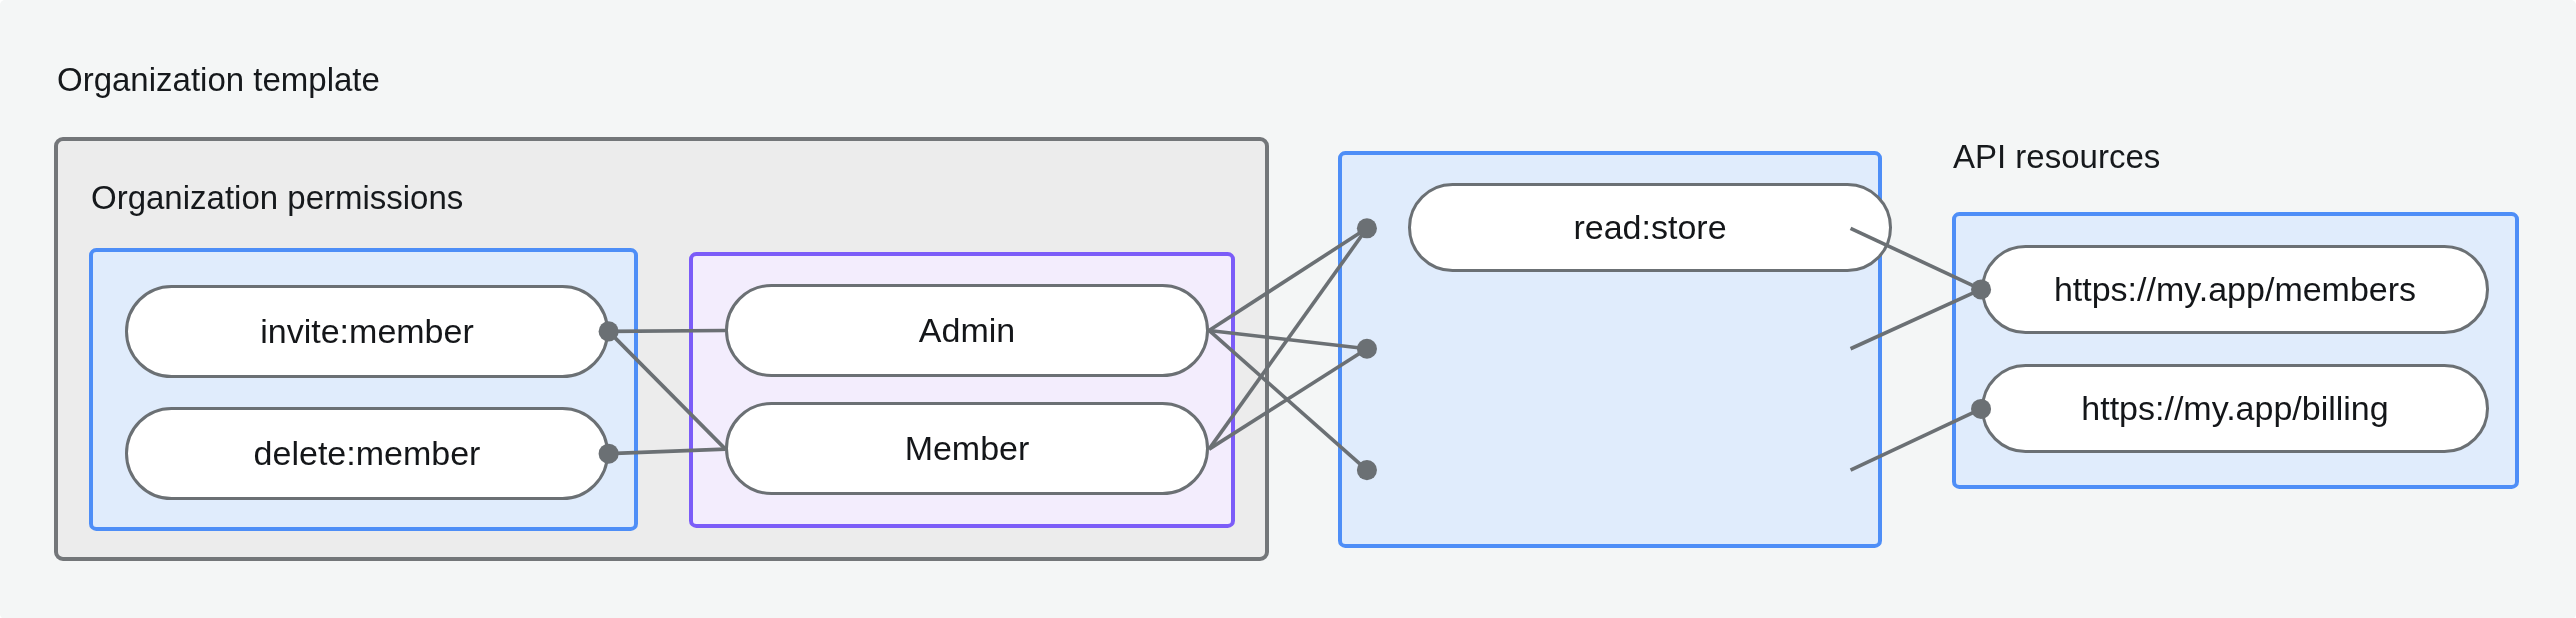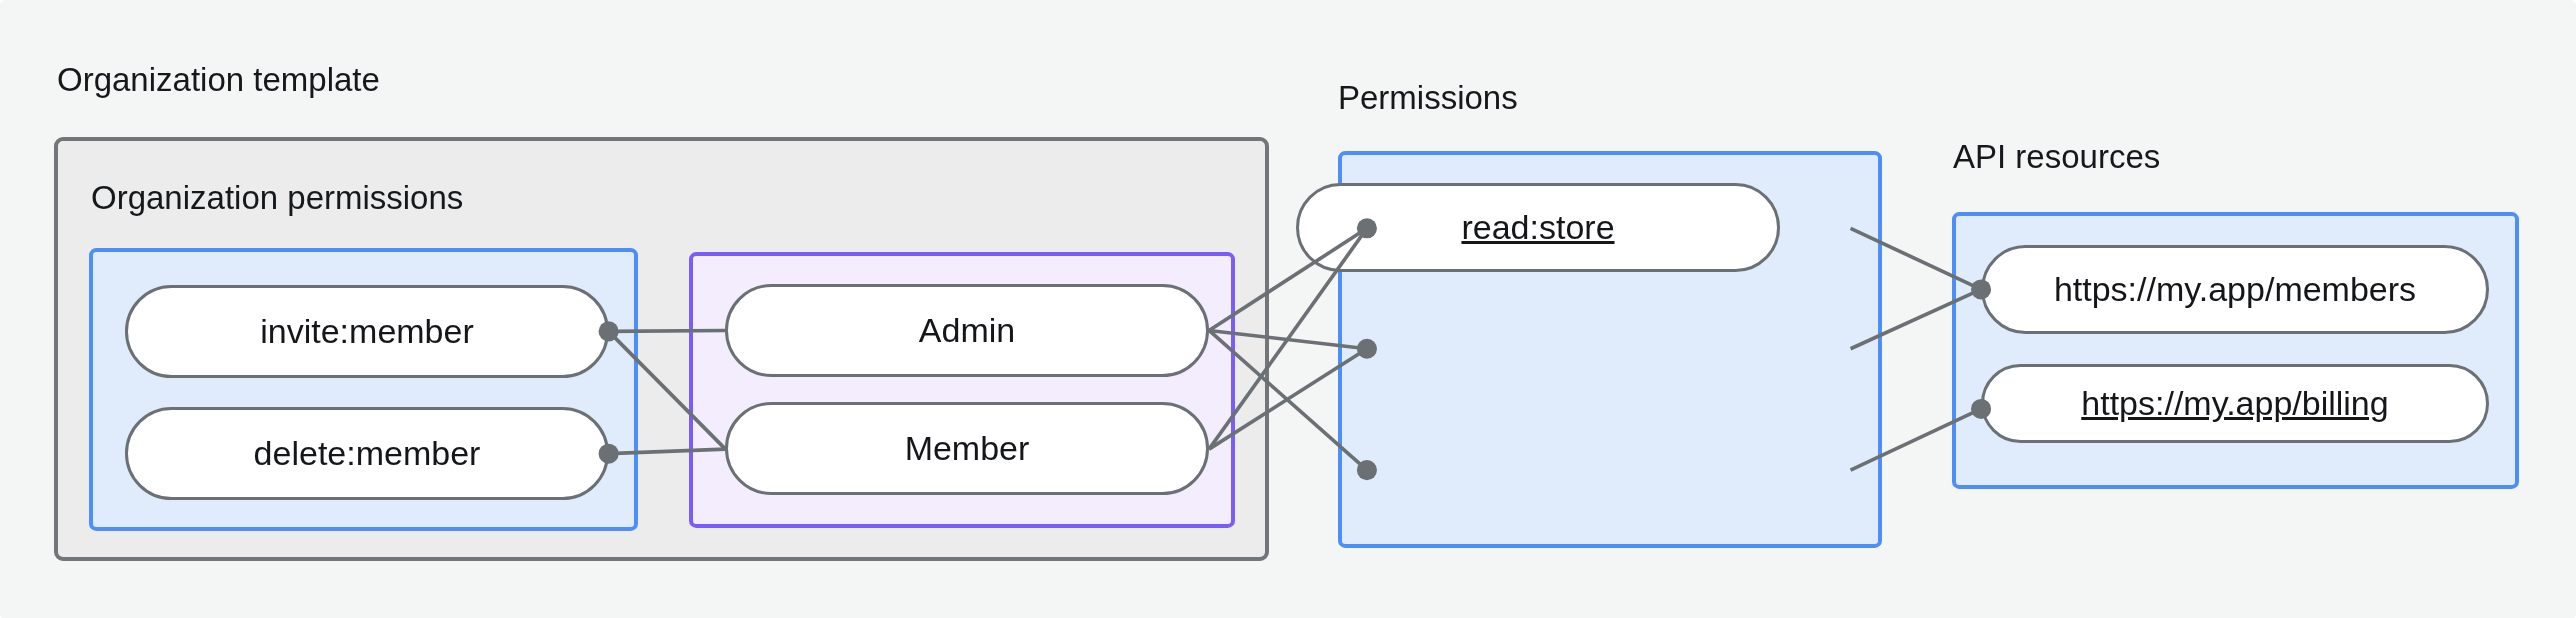--- a/index.html
+++ b/index.html
@@ -53,25 +53,25 @@
     justify-content: center;
     font-size: 34px;
     color: #141619;
     white-space: nowrap;
     z-index: 3;
   }
   .pill-invite  { left: 125px;  top: 285px; width: 484px; height: 93px; text-align: center; }
   .pill-delete  { left: 125px;  top: 407px; width: 484px; height: 93px; }
   .pill-admin   { left: 725px;  top: 284px; width: 484px; height: 93px; }
   .pill-member  { left: 725px;  top: 402px; width: 484px; height: 93px; }
-  .pill-read    { left: 1296px; top: 183px; width: 484px; height: 89px; text-decoration: underline; }
+  .pill-read    { left: 1408px; top: 183px; width: 484px; height: 89px; }
   .pill-update  { left: 1367px; top: 304px; width: 484px; height: 89px; }
   .pill-manage  { left: 1367px; top: 425px; width: 484px; height: 89px; }
   .pill-members { left: 1981px; top: 245px; width: 508px; height: 89px; }
-  .pill-billing { left: 1981px; top: 364px; width: 508px; height: 79px; text-decoration: underline; }
+  .pill-billing { left: 1981px; top: 364px; width: 508px; height: 89px; }
   #edge-layer {
     position: absolute; left: 0; top: 0; width: 2576px; height: 619px;
     z-index: 6; pointer-events: none;
   }
   .title-template { left: 57px;  top: 60px; }
   .title-orgperms { left: 91px; top: 178px; }
   .title-orgroles { left: 691px; top: 178px; }
   .title-perms    { left: 1338px; top: 78px; }
   .title-api      { left: 1953px; top: 137px; }
 </style>
@@ -82,21 +82,20 @@
 
   <div class="heading title-template">Organization template</div>
 
   <div class="groupbox box-template"></div>
 
   <div class="heading title-orgperms">Organization permissions</div>
   <div class="groupbox box-orgperms"></div>
 
   <div class="groupbox box-orgroles"></div>
 
-  <div class="heading title-perms">Permissions</div>
   <div class="groupbox box-permissions"></div>
 
   <div class="heading title-api">API resources</div>
   <div class="groupbox box-api"></div>
 
   <div class="pill pill-invite">invite:member</div>
   <div class="pill pill-delete">delete:member</div>
   <div class="pill pill-admin">Admin</div>
   <div class="pill pill-member">Member</div>
   <div class="pill pill-read">read:store</div>

